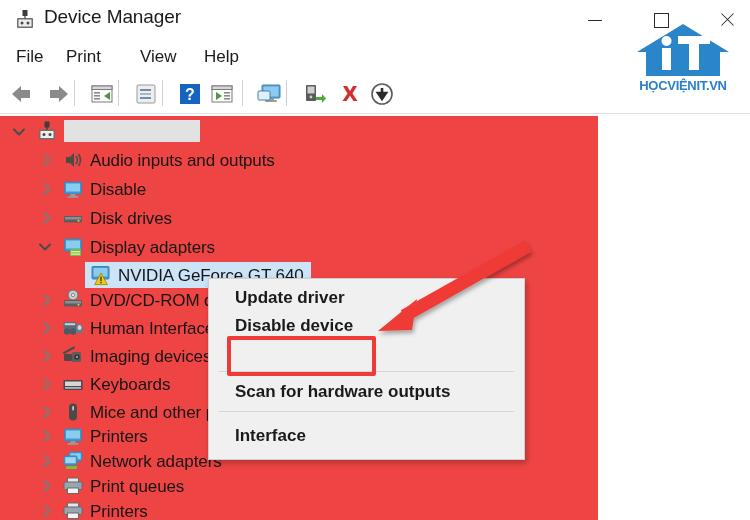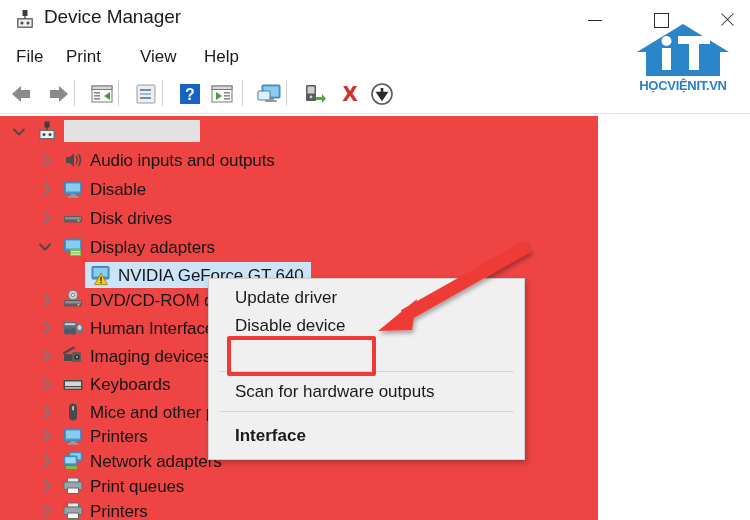--- a/index.html
+++ b/index.html
@@ -160,20 +160,21 @@
     left: 0;
     width: 315px;
     height: 30px;
     display: flex;
     align-items: center;
     padding-left: 26px;
     box-sizing: border-box;
     font-size: 17px;
     color: #1a1a1a;
     white-space: nowrap;
+    font-weight: bold;
   }
   .ctx-item.bold { font-weight: bold; }
   .ctx-sep {
     position: absolute;
     left: 10px;
     width: 295px; height: 0;
     border-top: 1px solid #d6d6d6;
   }
 
   

